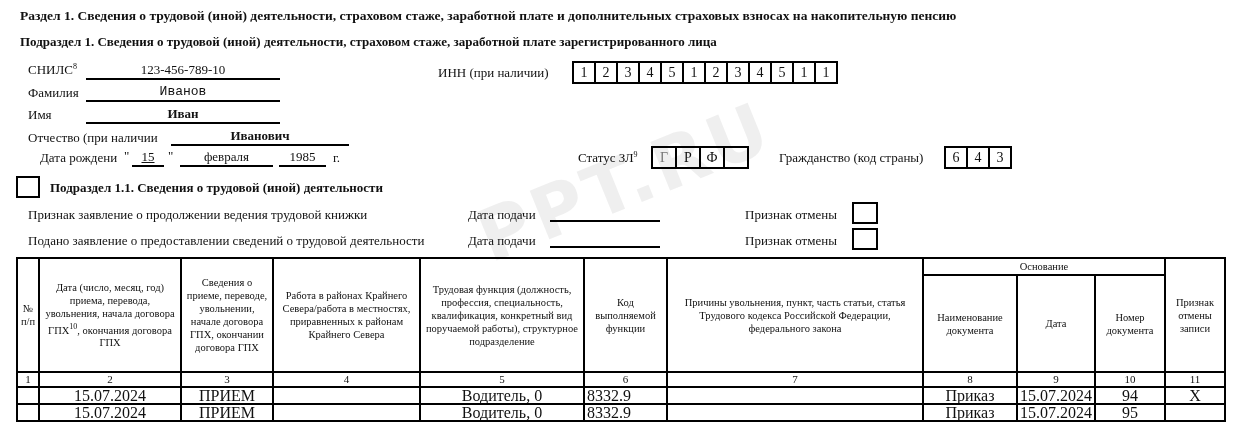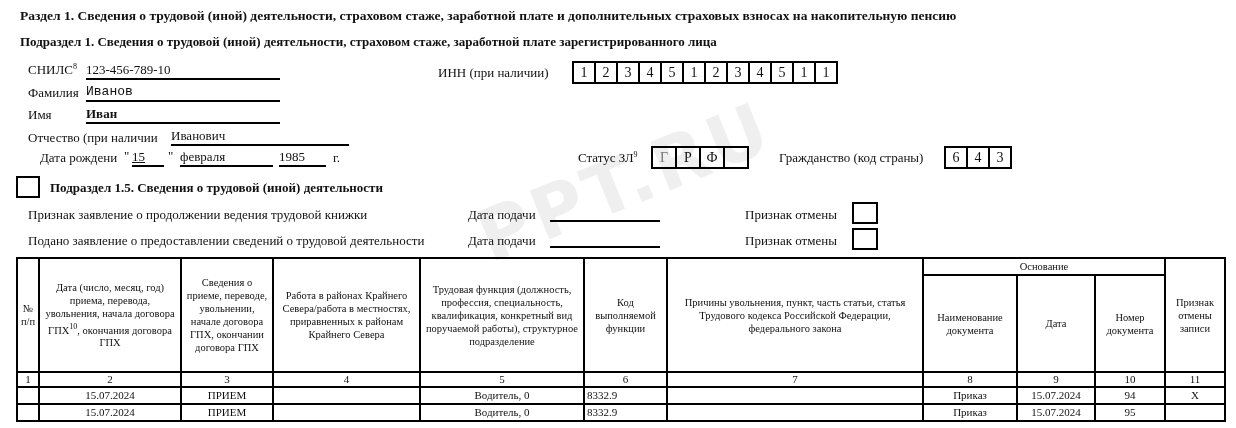--- a/index.html
+++ b/index.html
@@ -2,34 +2,34 @@
 <html><head>
 <meta charset="utf-8">
 <style>
   html, body { margin:0; padding:0; background:#fff; }
   body { width:1236px; height:428px; position:relative; overflow:hidden;
          font-family:"Liberation Serif", "DejaVu Serif", serif; color:#111; }
   .abs { position:absolute; }
   .h1 { left:20px; top:8px; font-size:13.5px; font-weight:bold; white-space:nowrap; }
   .h2 { left:20px; top:34px; font-size:13px; font-weight:bold; white-space:nowrap; }
   .lbl { font-size:13px; white-space:nowrap; }
-  .line-val { border-bottom:2.5px solid #000; text-align:left; font-size:13px; height:16px; line-height:16px; }
+  .line-val { border-bottom:2.5px solid #000; text-align:center; font-size:13px; height:16px; line-height:16px; }
   sup { font-size:8px; }
   .cells { display:flex; border:2px solid #000; border-right:none; height:19px; }
   .cells .c { width:20px; border-right:2px solid #000; text-align:center; font-size:14px; line-height:19px; }
   .cells.status .c { width:22px; }
   .cells.status .c.gray { color:#777; }
   .chk { border:2.5px solid #000; background:#fff; }
   .wm { left:470px; top:140px; font-family:"DejaVu Sans", sans-serif; font-size:72px; font-weight:bold;
         color:rgba(120,120,120,0.12); transform:rotate(-22deg); letter-spacing:4px; pointer-events:none; }
   table.grid { position:absolute; left:16px; top:257px; border-collapse:collapse; table-layout:fixed; }
   table.grid td { border:1px solid #000; font-size:10.5px; text-align:center; vertical-align:middle;
                   padding:0 2px; line-height:13px; overflow:hidden; }
   table.grid tr.num td { font-size:11px; height:13px; line-height:13px; }
-  table.grid tr.data td { font-size:11px; height:15px; line-height:15px; border-top:2.5px solid #000; border-bottom:2.5px solid #000; }
+  table.grid tr.data td { font-size:16px; height:15px; line-height:15px; border-top:2.5px solid #000; border-bottom:2.5px solid #000; }
   table.grid { border:2px solid #000; }
   table.grid td { border-left:2px solid #000; border-right:2px solid #000; }
 </style>
 </head>
 <body>
 
 <div class="abs h1">Раздел 1. Сведения о трудовой (иной) деятельности, страховом стаже, заработной плате и дополнительных страховых взносах на накопительную пенсию</div>
 <div class="abs h2">Подраздел 1. Сведения о трудовой (иной) деятельности, страховом стаже, заработной плате зарегистрированного лица</div>
 
 <div class="abs wm">PPT.RU</div>
@@ -37,21 +37,21 @@
 <div class="abs lbl" style="left:28px;top:62px;"><span>СНИЛС</span><sup>8</sup></div>
 <div class="abs line-val" style="left:86px;top:62px;width:194px;">123-456-789-10</div>
 
 <div class="abs lbl" style="left:28px;top:85px;">Фамилия</div>
 <div class="abs line-val" style="left:86px;top:84px;width:194px;font-family:Liberation Mono, monospace;">Иванов</div>
 
 <div class="abs lbl" style="left:28px;top:107px;">Имя</div>
 <div class="abs line-val" style="left:86px;top:106px;width:194px;font-weight:bold;">Иван</div>
 
 <div class="abs lbl" style="left:28px;top:130px;text-align:right;">Отчество (при наличии</div>
-<div class="abs line-val" style="left:171px;top:128px;width:178px;">Иванович</div>
+<div class="abs line-val" style="left:171px;top:128px;width:178px;font-weight:bold;">Иванович</div>
 
 <div class="abs lbl" style="left:40px;top:150px;">Дата рождени</div>
 <div class="abs lbl" style="left:124px;top:148px;">"</div>
 <div class="abs line-val" style="left:132px;top:149px;width:32px;text-decoration:underline;">15</div>
 <div class="abs lbl" style="left:168px;top:148px;">"</div>
 <div class="abs line-val" style="left:180px;top:149px;width:93px;">февраля</div>
 <div class="abs line-val" style="left:279px;top:149px;width:47px;">1985</div>
 <div class="abs lbl" style="left:333px;top:150px;">г.</div>
 
 <div class="abs lbl" style="left:438px;top:65px;">ИНН (при наличии)</div>
@@ -79,21 +79,21 @@
 </div>
 
 <div class="abs lbl" style="left:779px;top:150px;">Гражданство (код страны)</div>
 <div class="abs cells" style="left:944px;top:146px;">
   <div class="c">6</div>
   <div class="c">4</div>
   <div class="c">3</div>
 </div>
 
 <div class="abs chk" style="left:16px;top:176px;width:20px;height:18px;"></div>
-<div class="abs lbl" style="left:50px;top:180px;font-weight:bold;">Подраздел 1.5. Сведения о трудовой (иной) деятельности</div>
+<div class="abs lbl" style="left:50px;top:180px;font-weight:bold;">Подраздел 1.1. Сведения о трудовой (иной) деятельности</div>
 
 <div class="abs lbl" style="left:28px;top:207px;">Признак заявление о продолжении ведения трудовой книжки</div>
 <div class="abs lbl" style="left:468px;top:207px;">Дата подачи</div>
 <div class="abs" style="left:550px;top:220px;width:110px;border-bottom:2.5px solid #000;"></div>
 <div class="abs lbl" style="left:745px;top:207px;">Признак отмены</div>
 <div class="abs chk" style="left:852px;top:202px;width:22px;height:18px;"></div>
 
 <div class="abs lbl" style="left:28px;top:233px;">Подано заявление о предоставлении сведений о трудовой деятельности</div>
 <div class="abs lbl" style="left:468px;top:233px;">Дата подачи</div>
 <div class="abs" style="left:550px;top:246px;width:110px;border-bottom:2.5px solid #000;"></div>

